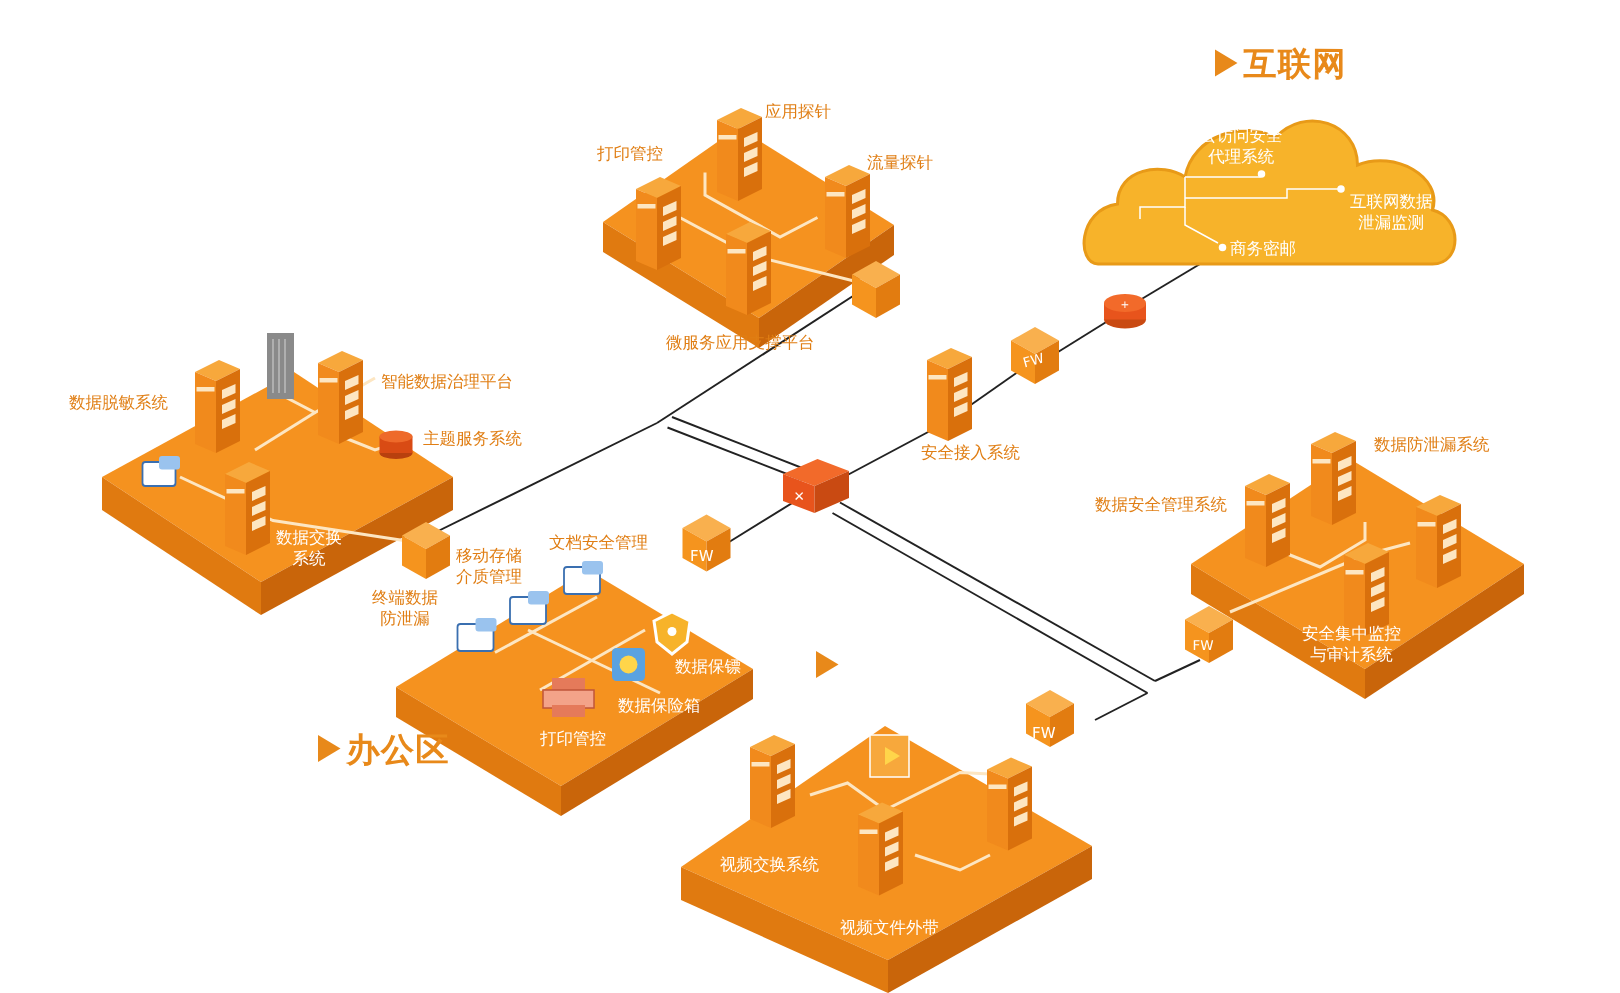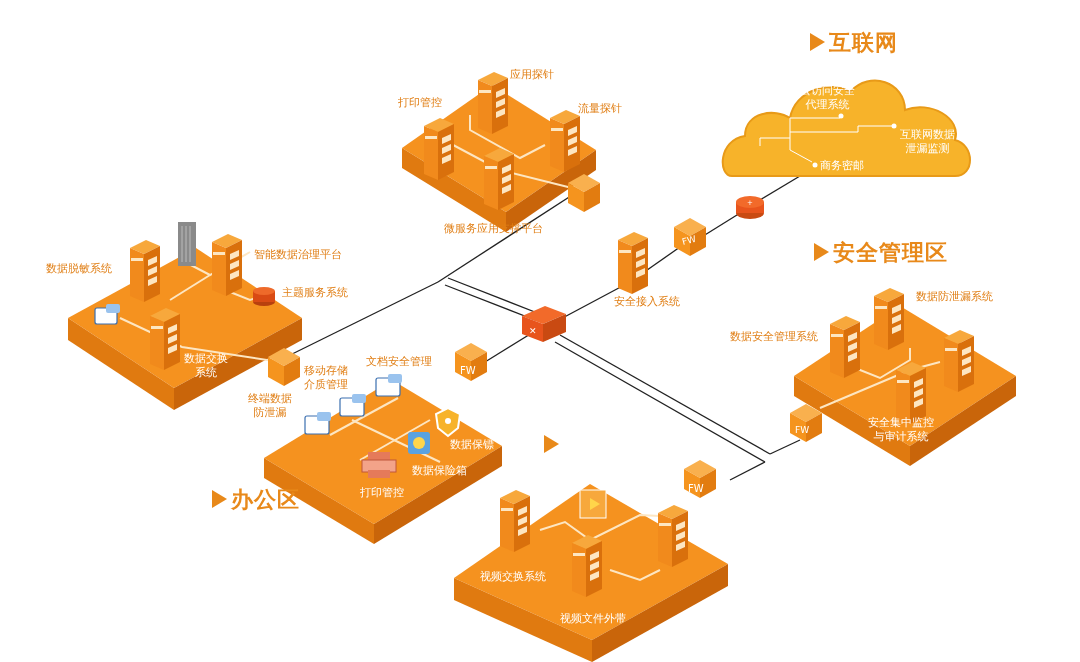--- a/index.html
+++ b/index.html
@@ -182,21 +182,20 @@
           <rect x="580" y="490" width="26" height="28" fill="#f7a83c" stroke="#fff" stroke-width="1"></rect>
           <polygon points="590,498 600,504 590,510" fill="#ffd54a"></polygon>
         </g>
   </g>
   <use href="#fw-cube" x="684" y="460"></use>
   <text x="688" y="492" font-size="10" fill="#fff">FW</text>
 </svg>
 
 
 <div class="zone-title" style="left:810px;top:28px;"><span class="tri"></span><span>互联网</span></div>
-<div class="zone-title" style="left:814px;top:238px;"><span class="tri"></span><span>安全管理区</span></div>
 <div class="zone-title" style="left:212px;top:485px;"><span class="tri"></span><span>办公区</span></div>
 <div class="zone-title" style="left:544px;top:432px;"><span class="tri"></span></div>
 
 
 <div class="lbl" style="left:510px;top:68px;">应用探针</div>
 <div class="lbl" style="left:398px;top:96px;">打印管控</div>
 <div class="lbl" style="left:578px;top:102px;">流量探针</div>
 <div class="lbl" style="left:444px;top:222px;">微服务应用支撑平台</div>
 
 

